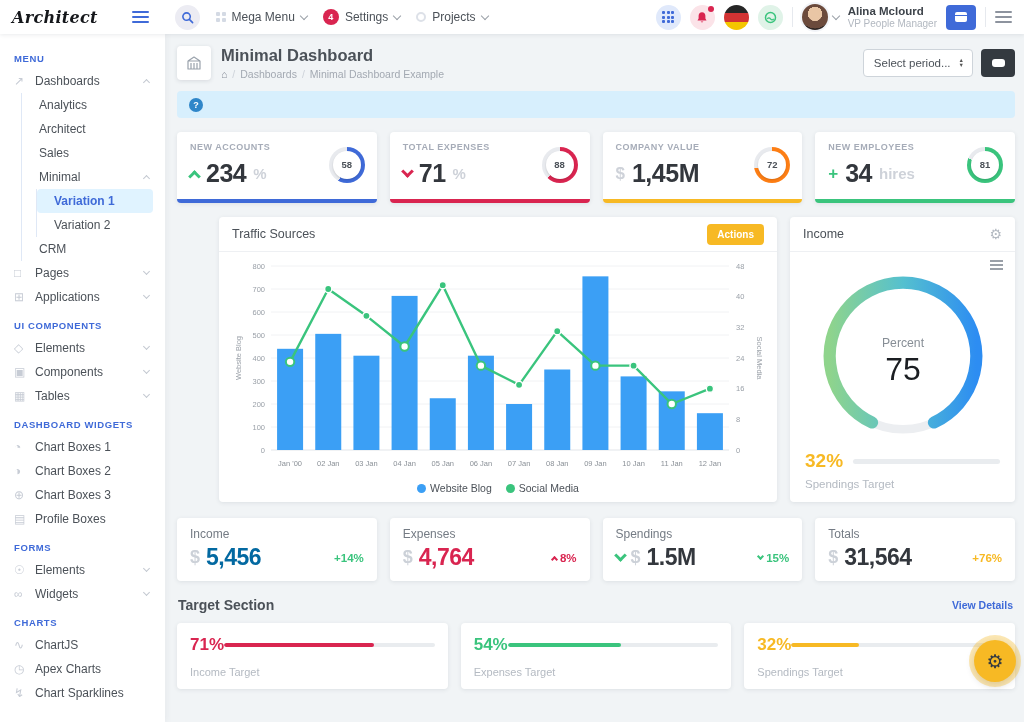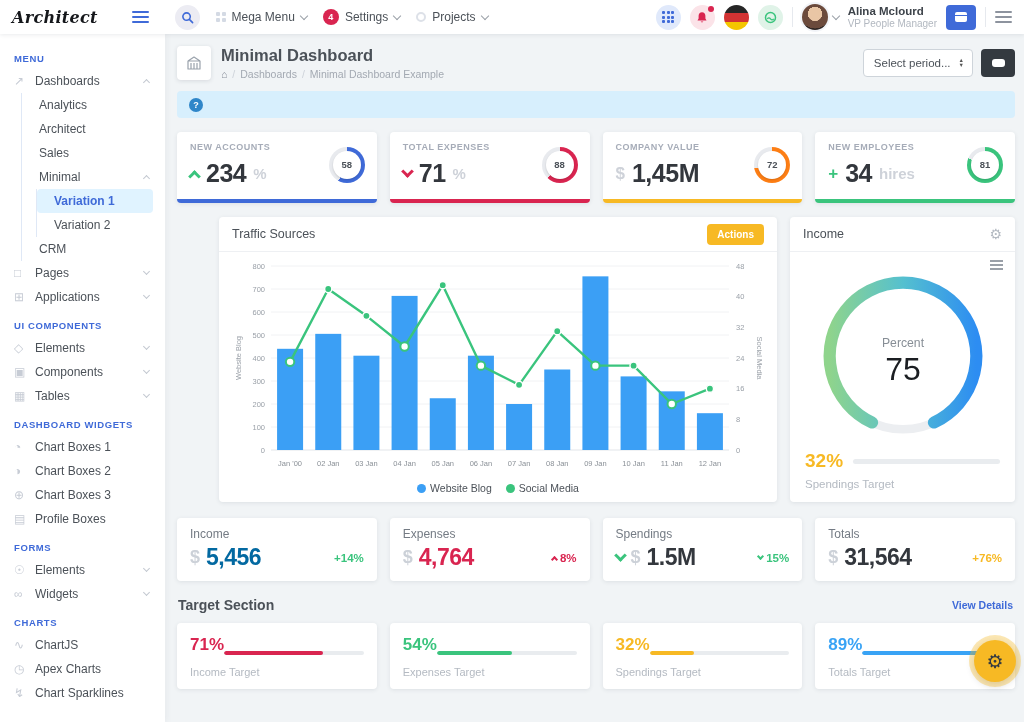--- a/index.html
+++ b/index.html
@@ -122,21 +122,21 @@
   .stat-delta { margin-left:auto; font-size:11.5px; font-weight:bold; display:flex; align-items:center; gap:3px; }
   .scar { display:inline-block; width:5px; height:5px; border-style:solid; border-width:0 2px 2px 0; }
   .scar.up { transform:rotate(-135deg); margin-top:3px; }
   .scar.down { transform:rotate(45deg); margin-top:-2px; }
   .lead-car { display:inline-block; width:9px; height:9px; border-style:solid; border-width:0 3px 3px 0; transform:rotate(45deg); margin-top:-5px; }
 
   .target-head { display:flex; align-items:center; justify-content:space-between; margin:16px 2px 10px 1px; }
   .target-title { font-size:14px; font-weight:bold; color:#4b5158; }
   .view-details { font-size:10.5px; font-weight:bold; color:#3f6ad8; cursor:pointer;margin-left:20px; }
   .target-card { flex:1; padding:12px 13px 11px; }
-  .t-top { display:flex; align-items:flex-end; }
+  .t-top { display:flex; align-items:center; }
   .t-pct { font-size:17px; font-weight:bold; }
   .t-track { flex:1; height:4px; background:#e9ecef; border-radius:3px; overflow:hidden; }
   .t-label { font-size:11px; color:#b4bac2; margin-top:11px; }
 
   .fab { position:absolute; right:8px; bottom:40px; width:42px; height:42px; border-radius:50%; background:#f7b924; border:none;
     box-shadow:0 0 0 5px rgba(247,185,36,.35), 0 3px 8px rgba(0,0,0,.2); color:#343a40; font-size:19px; cursor:pointer; z-index:40;
     display:flex; align-items:center; justify-content:center; }
 
   svg text { font-family:"Liberation Sans",sans-serif; }
 </style>
@@ -591,28 +591,19 @@
       </section>
       <section class="card target-card">
         <div class="t-top">
           <span class="t-pct" style="color: rgb(247, 185, 36);">32%</span>
           <span class="t-track">
             <span class="fill" style="width: 32%; background: rgb(247, 185, 36); display: block;"></span>
           </span>
         </div>
         <div class="t-label">Spendings Target</div>
       </section>
-      <section class="card target-card">
-        <div class="t-top">
-          <span class="t-pct" style="color: rgb(57, 163, 245);">89%</span>
-          <span class="t-track">
-            <span class="fill" style="width: 89%; background: rgb(57, 163, 245); display: block;"></span>
-          </span>
-        </div>
-        <div class="t-label">Totals Target</div>
-      </section>
     </div>
 
 </main>
 
 <button class="fab">
     <span>⚙</span>
   </button>
 
 </body></html>

